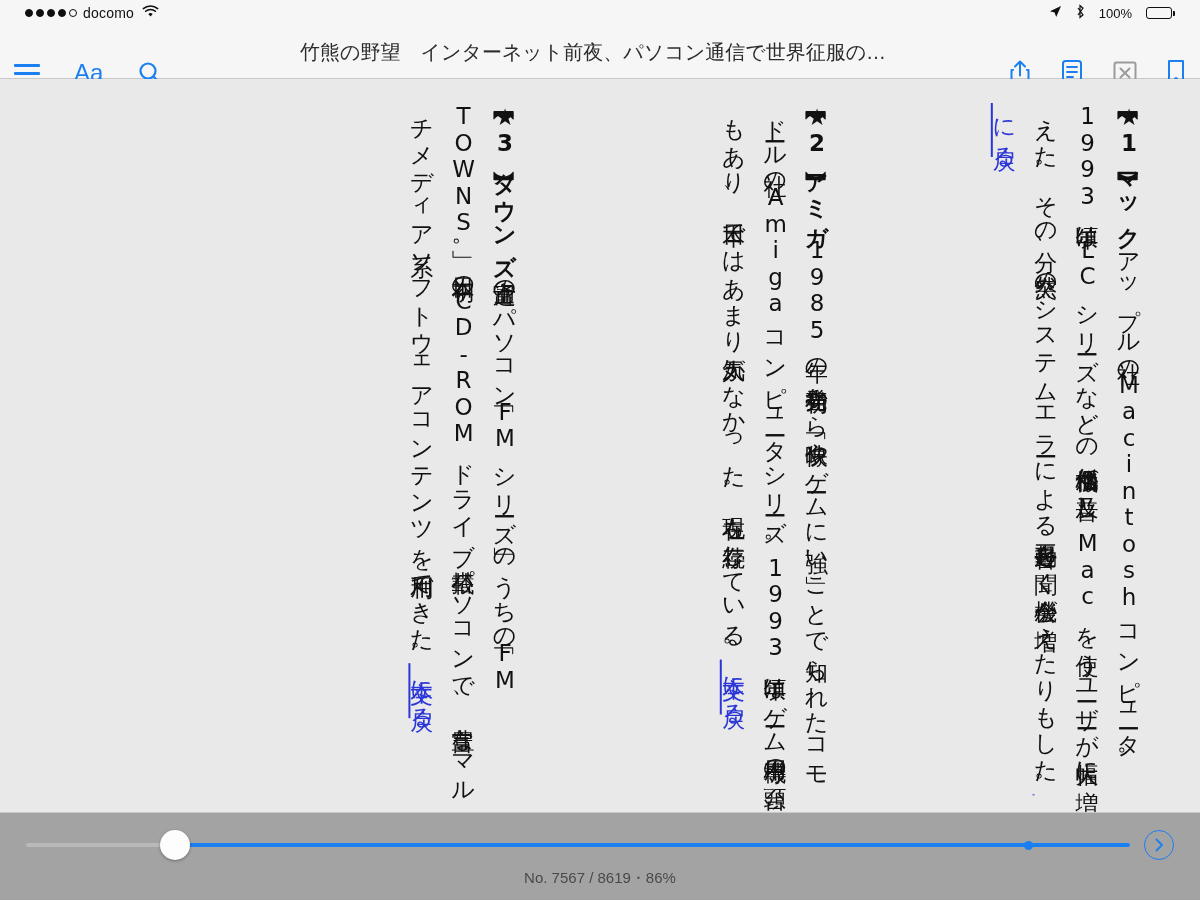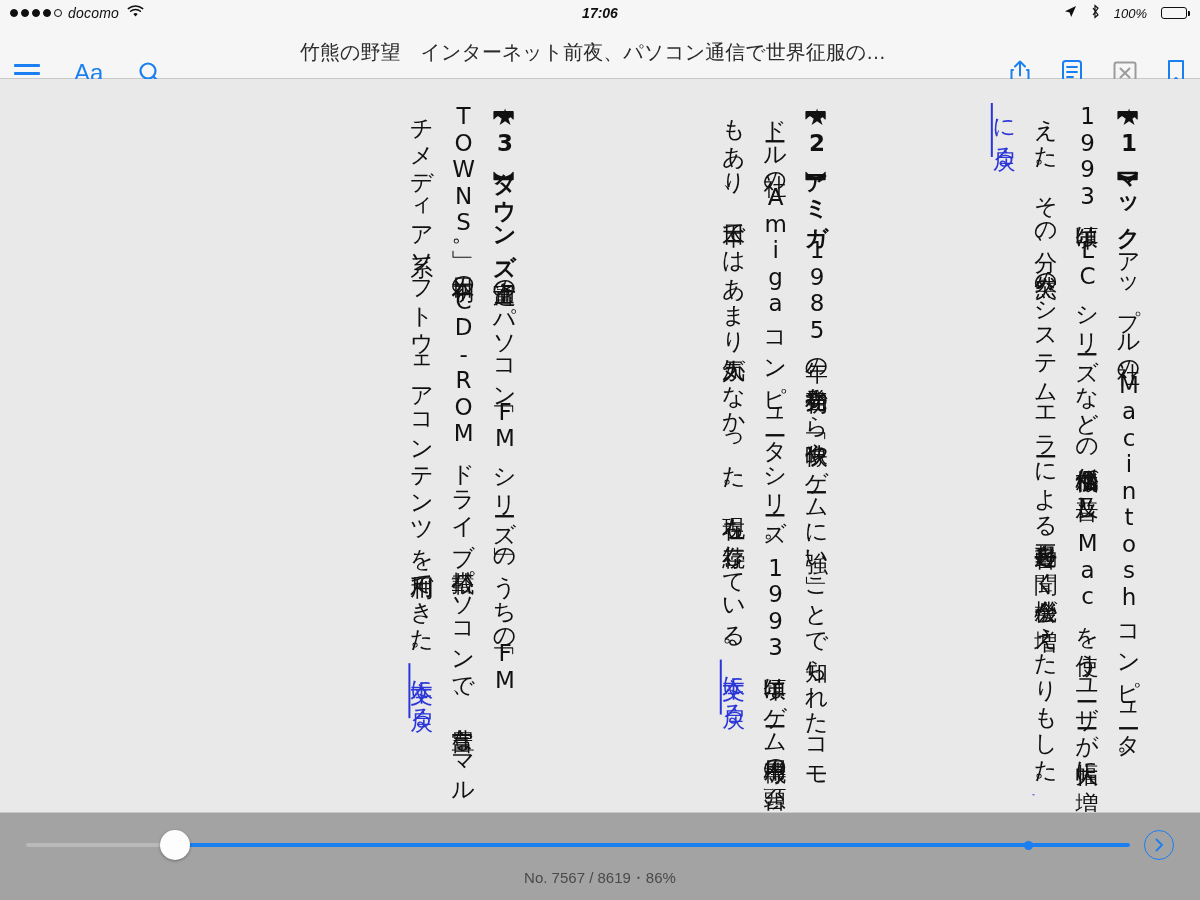--- a/index.html
+++ b/index.html
@@ -24,24 +24,23 @@
   }
 
   
   .status-bar {
     height: 26px;
     background: #f6f6f6;
     display: flex;
     align-items: center;
     font-size: 14px;
     color: #0f0f0f;
-    padding: 0 10px;
+    padding: 0 25px;
     position: relative;
     flex: 0 0 auto;
-    font-style: italic;
   }
   .status-left {
     display: flex;
     align-items: center;
     gap: 6px;
   }
   .sig-dots {
     display: flex;
     align-items: center;
     gap: 3px;
@@ -292,21 +291,20 @@
       </span>
       <span class="carrier">docomo</span>
       <span class="wifi-icon">
         <svg width="17" height="13" viewBox="0 0 17 13" aria-hidden="true">
           <path d="M8.5 11.6l2.2-2.7a3.4 3.4 0 0 0-4.4 0l2.2 2.7z" fill="#0f0f0f"></path>
           <path d="M3.6 6.3a7.4 7.4 0 0 1 9.8 0" stroke="#0f0f0f" stroke-width="1.5" fill="none" stroke-linecap="round"></path>
           <path d="M1.3 3.6a11 11 0 0 1 14.4 0" stroke="#0f0f0f" stroke-width="1.5" fill="none" stroke-linecap="round"></path>
         </svg>
       </span>
     </div>
-    <div class="status-center">17:06</div>
     <div class="status-right">
       <span>
         <svg width="13" height="13" viewBox="0 0 13 13" aria-hidden="true">
           <path d="M12 1L1 6.2l4.6 1.2L7.2 12 12 1z" fill="#0f0f0f"></path>
         </svg>
       </span>
       <span>
         <svg width="9" height="15" viewBox="0 0 9 15" aria-hidden="true">
           <path d="M2 4l5 6.8-3 2.7V1.5l3 2.7L2 11" stroke="#0f0f0f" stroke-width="1.2" fill="none"></path>
         </svg>

